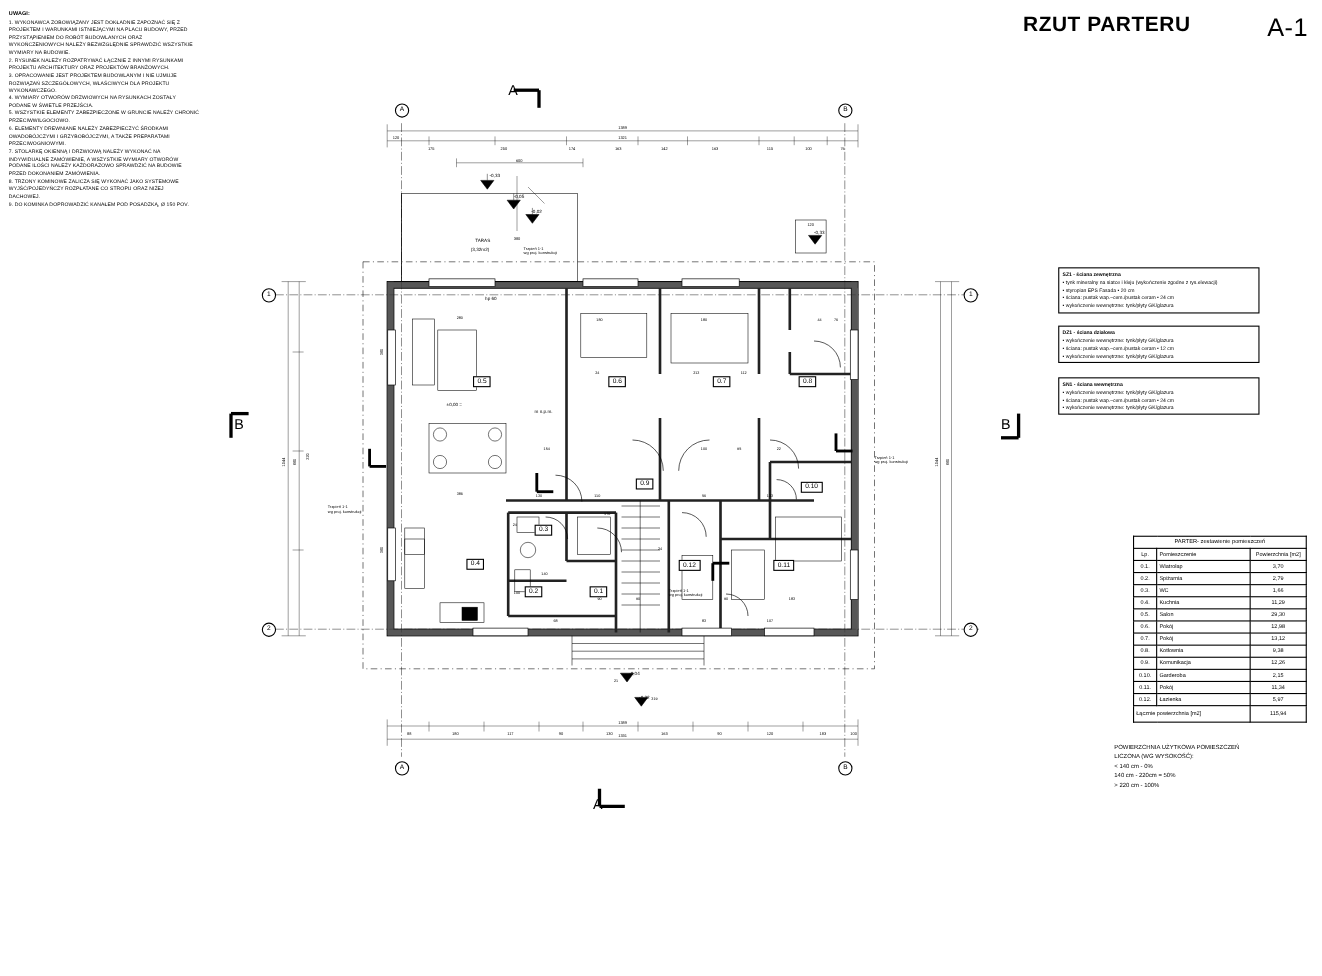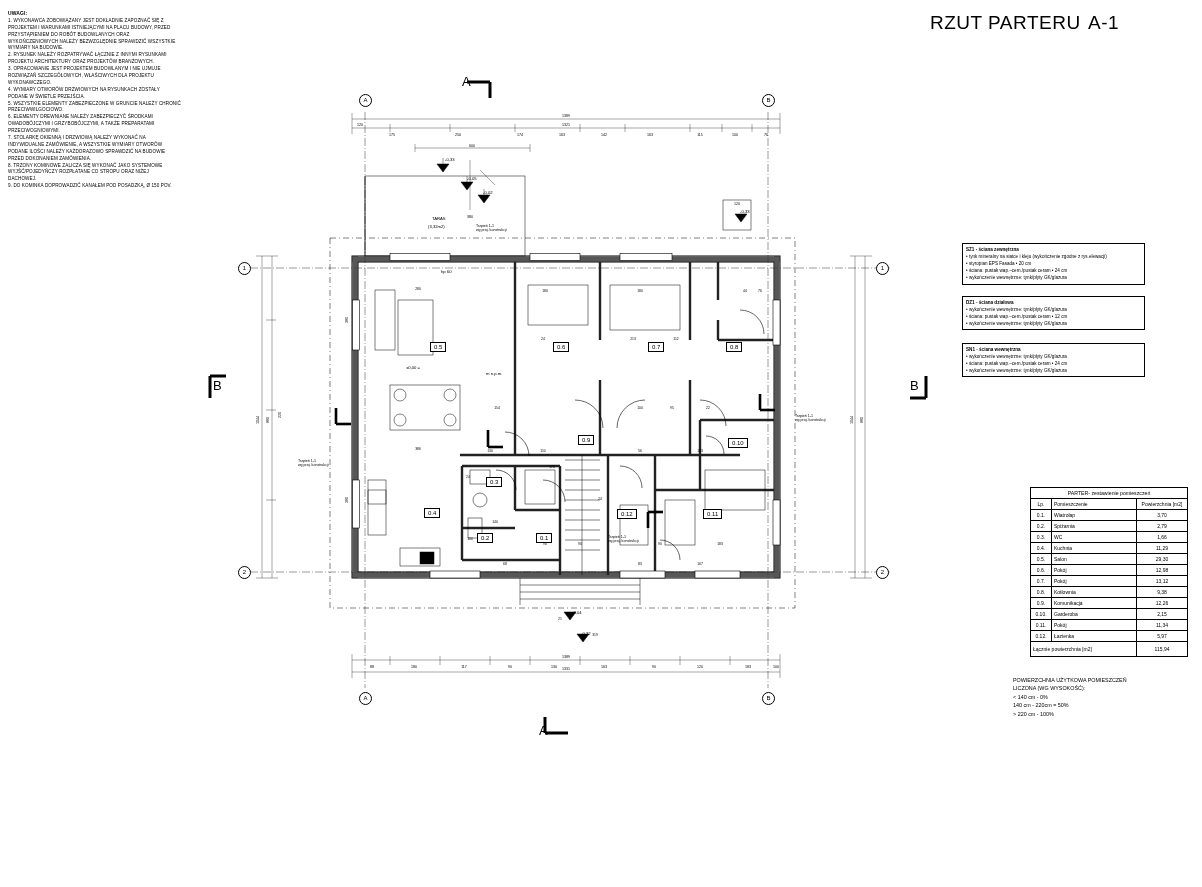--- a/index.html
+++ b/index.html
@@ -8,25 +8,25 @@
     background:#ffffff;
     font-family:"Liberation Sans", sans-serif;
     color:#000;
     position:relative;
     overflow:hidden;
   }
   .abs{position:absolute;}
   
   #title{
     left:930px;top:12px;
-    font-size:19px;letter-spacing:.5px;
+    font-size:19px;letter-spacing:.5px;font-weight:bold;
   }
   #sheet-no{
-    left:1088px;top:12px;
-    font-size:19px;letter-spacing:.5px;
+    left:1152px;top:12px;
+    font-size:23px;letter-spacing:.5px;
   }
   
   #notes{
     left:8px;top:10px;width:185px;
     font-size:4.6px;line-height:1.5;
     letter-spacing:.1px;
   }
   #notes .hdr{font-weight:bold;font-size:5px;margin-bottom:2px;}
   #notes .ln{display:block;}
   

